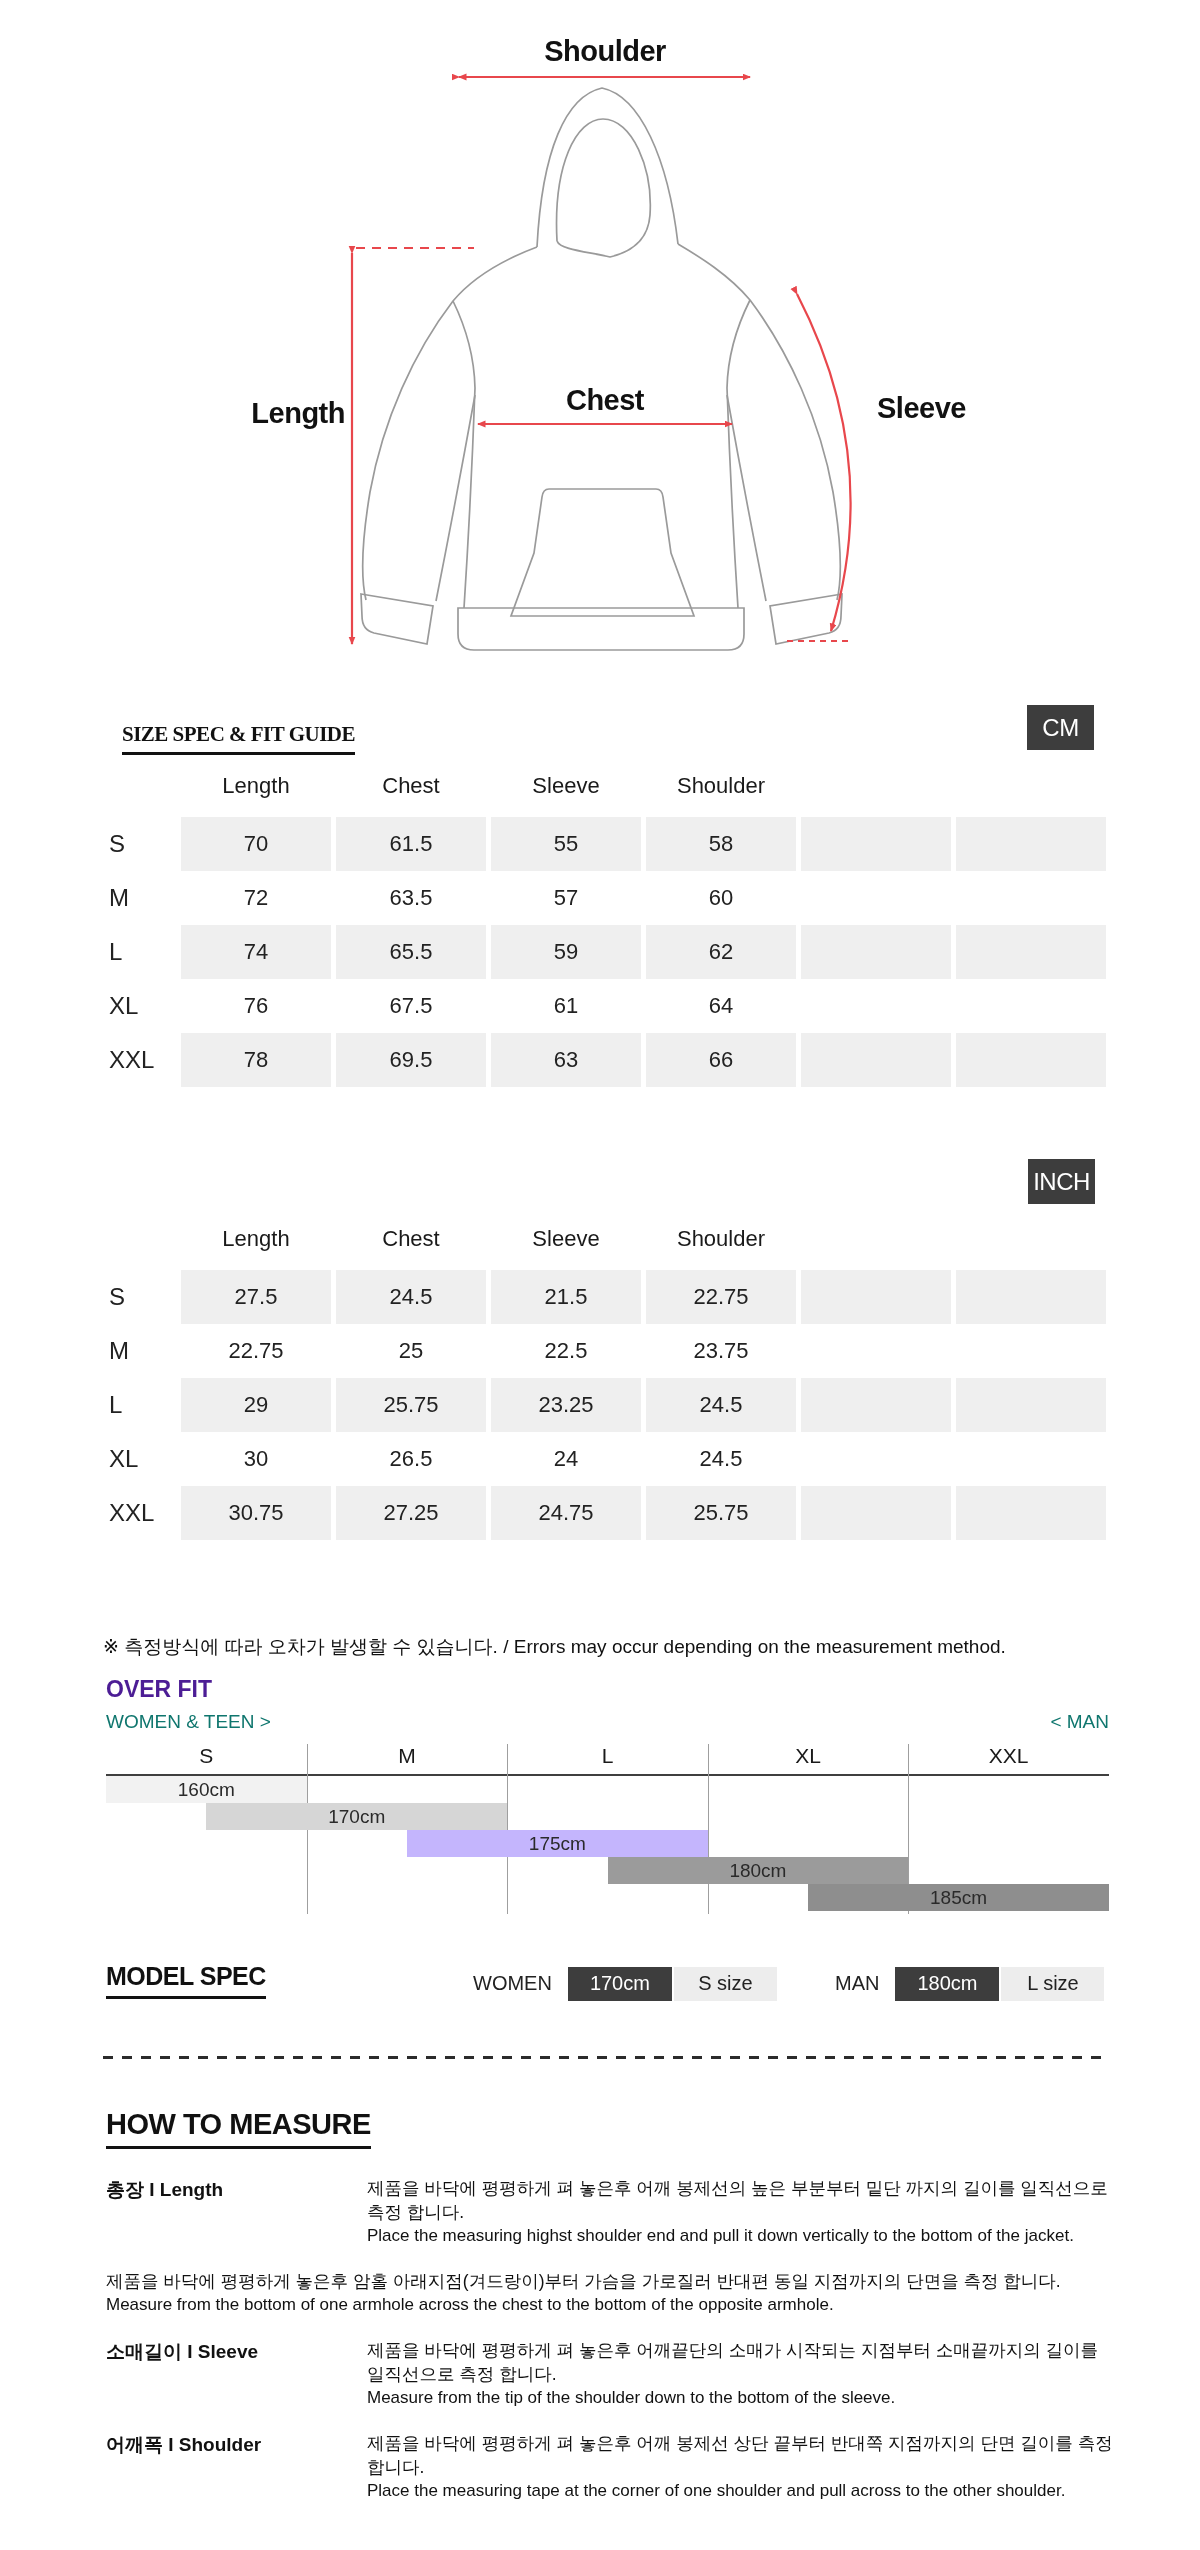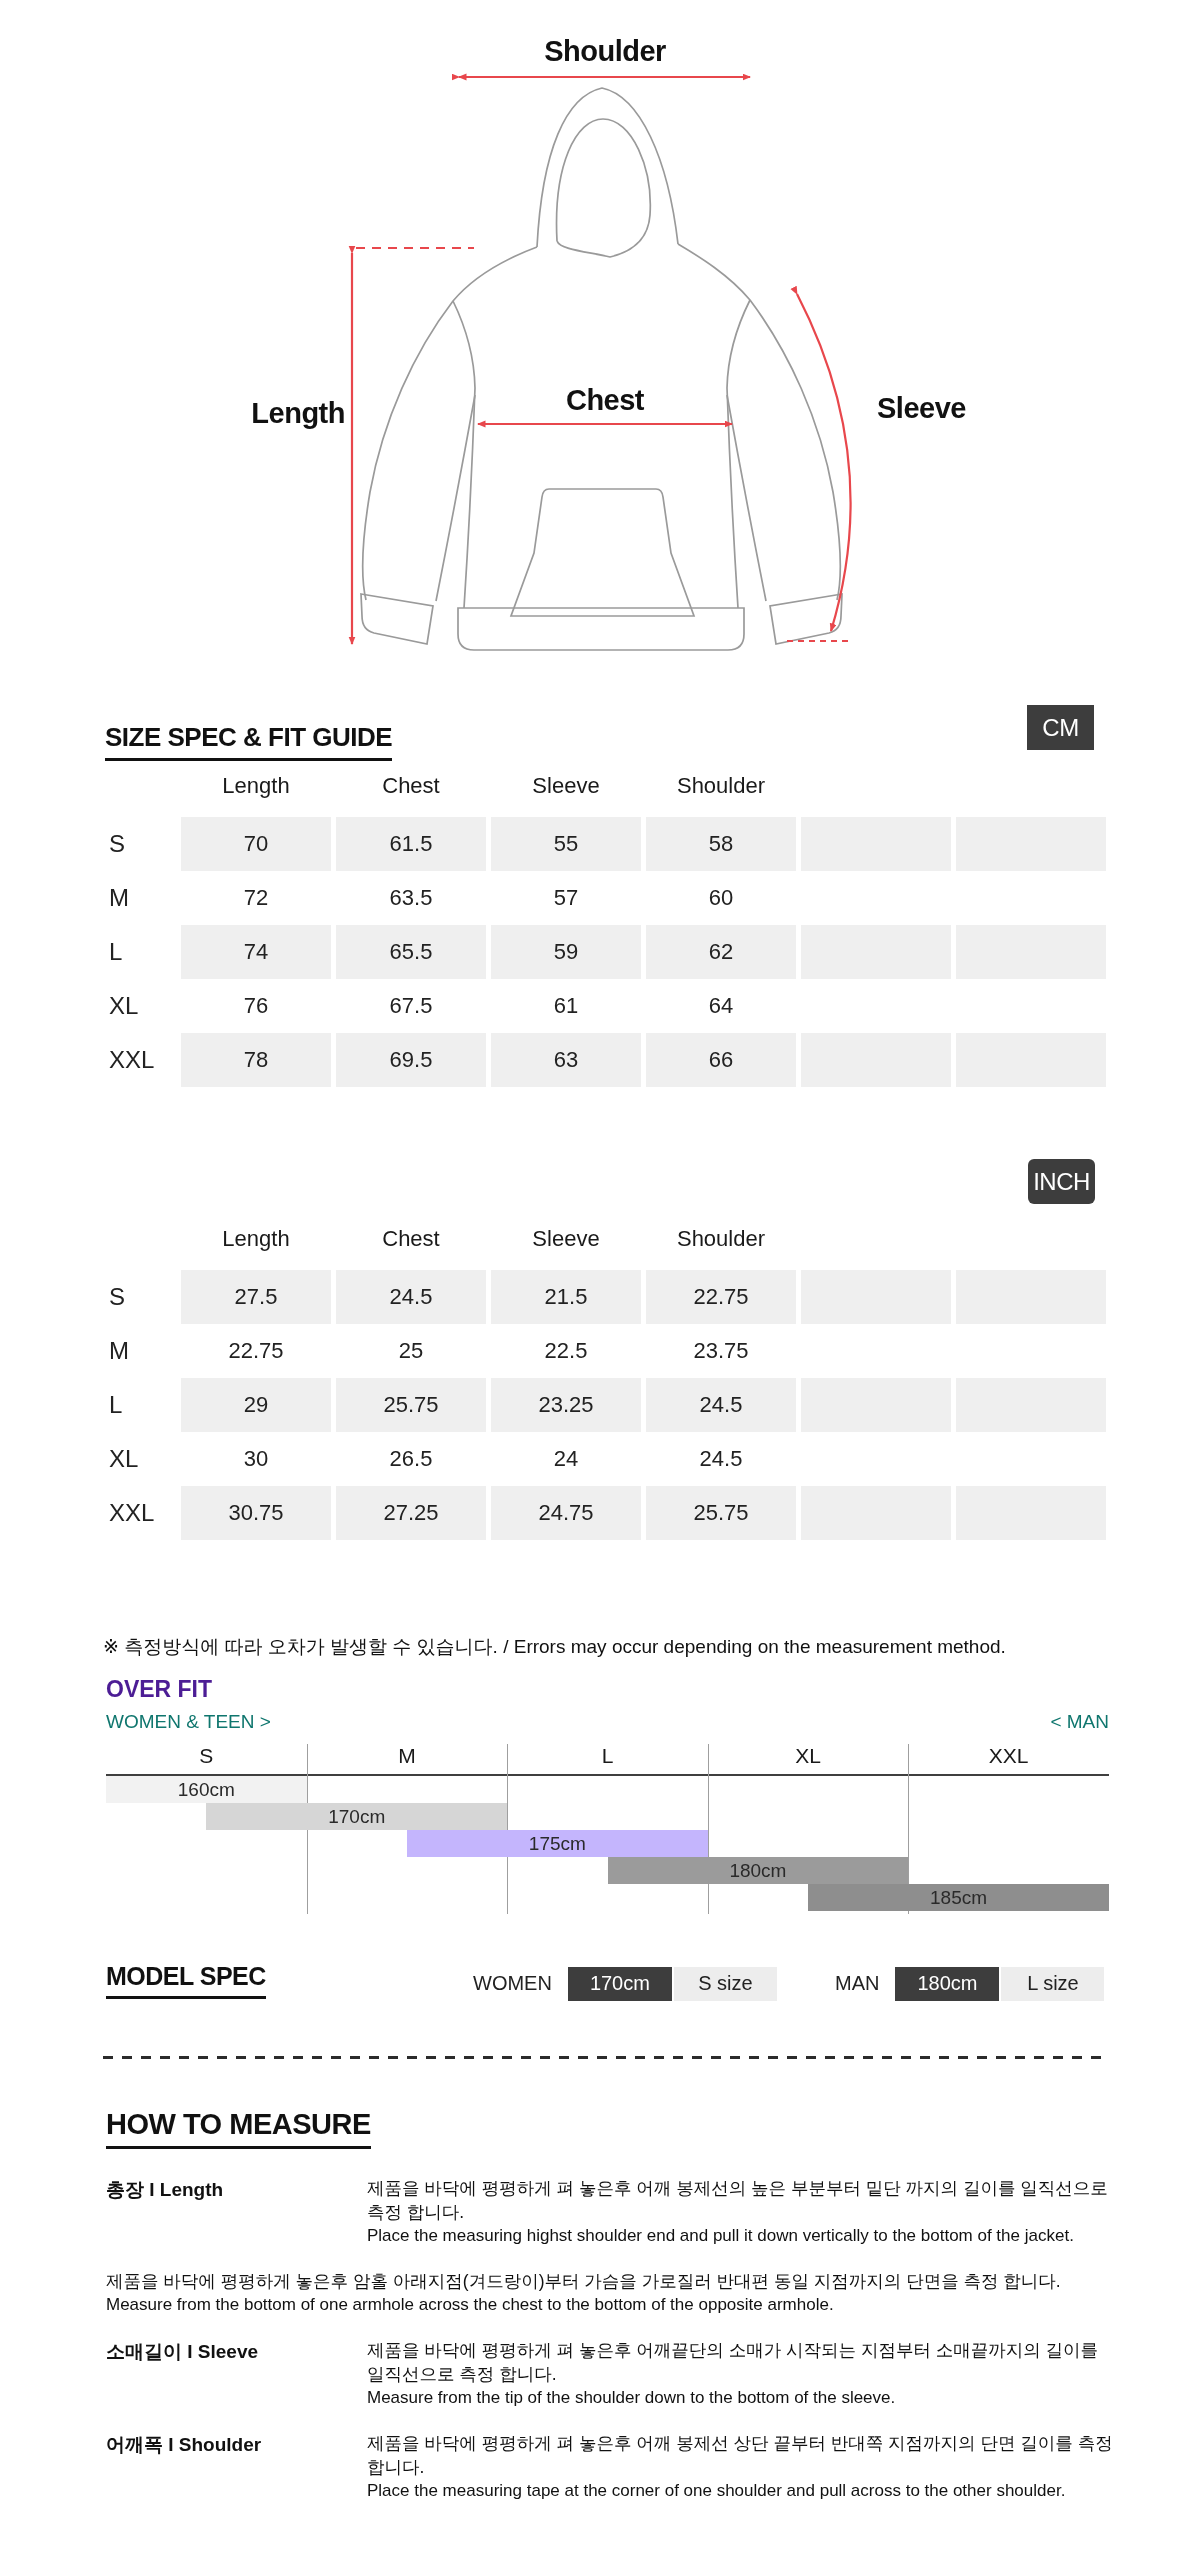--- a/index.html
+++ b/index.html
@@ -86,23 +86,23 @@
       <line x1="352" y1="253" x2="352" y2="644" marker-start="url(#ah)" marker-end="url(#ah)"></line>
       <path d="M797,294 Q883,460 831,631" marker-start="url(#ah)" marker-end="url(#ah)"></path>
       <line x1="787" y1="641" x2="849" y2="641" stroke-dasharray="6 5" stroke-width="1.8"></line>
     </g>
   </svg>
   <div class="diagram-label t-center" style="left:515px;top:35px;width:180px;">Shoulder</div>
   <div class="diagram-label t-right" style="left:200px;top:397px;width:145px;">Length</div>
   <div class="diagram-label t-center" style="left:525px;top:384px;width:160px;">Chest</div>
   <div class="diagram-label" style="left:877px;top:392px;">Sleeve</div>
 
-  <div class="sec-title" style="left:105px;top:722px;font-size:26px;">SIZE SPEC  &amp;  FIT GUIDE</div>
+  <div class="sec-title" style="left:122px;top:722px;font-size:21px;font-family:Liberation Serif, serif;">SIZE SPEC  &amp;  FIT GUIDE</div>
   <div class="unit-badge" style="left:1027px;top:705px;">CM</div>
-  <div class="unit-badge" style="left:1028px;top:1159px;border-radius:6px;">INCH</div>
+  <div class="unit-badge" style="left:1028px;top:1159px;">INCH</div>
 
   <div class="size-grid" id="cm-table" style="top:755px;">
       <div class="cell hdr"></div>
       <div class="cell hdr">Length</div>
       <div class="cell hdr">Chest</div>
       <div class="cell hdr">Sleeve</div>
       <div class="cell hdr">Shoulder</div>
       <div class="cell hdr"></div>
       <div class="cell hdr"></div>
       <div class="cell size-name">S</div>

